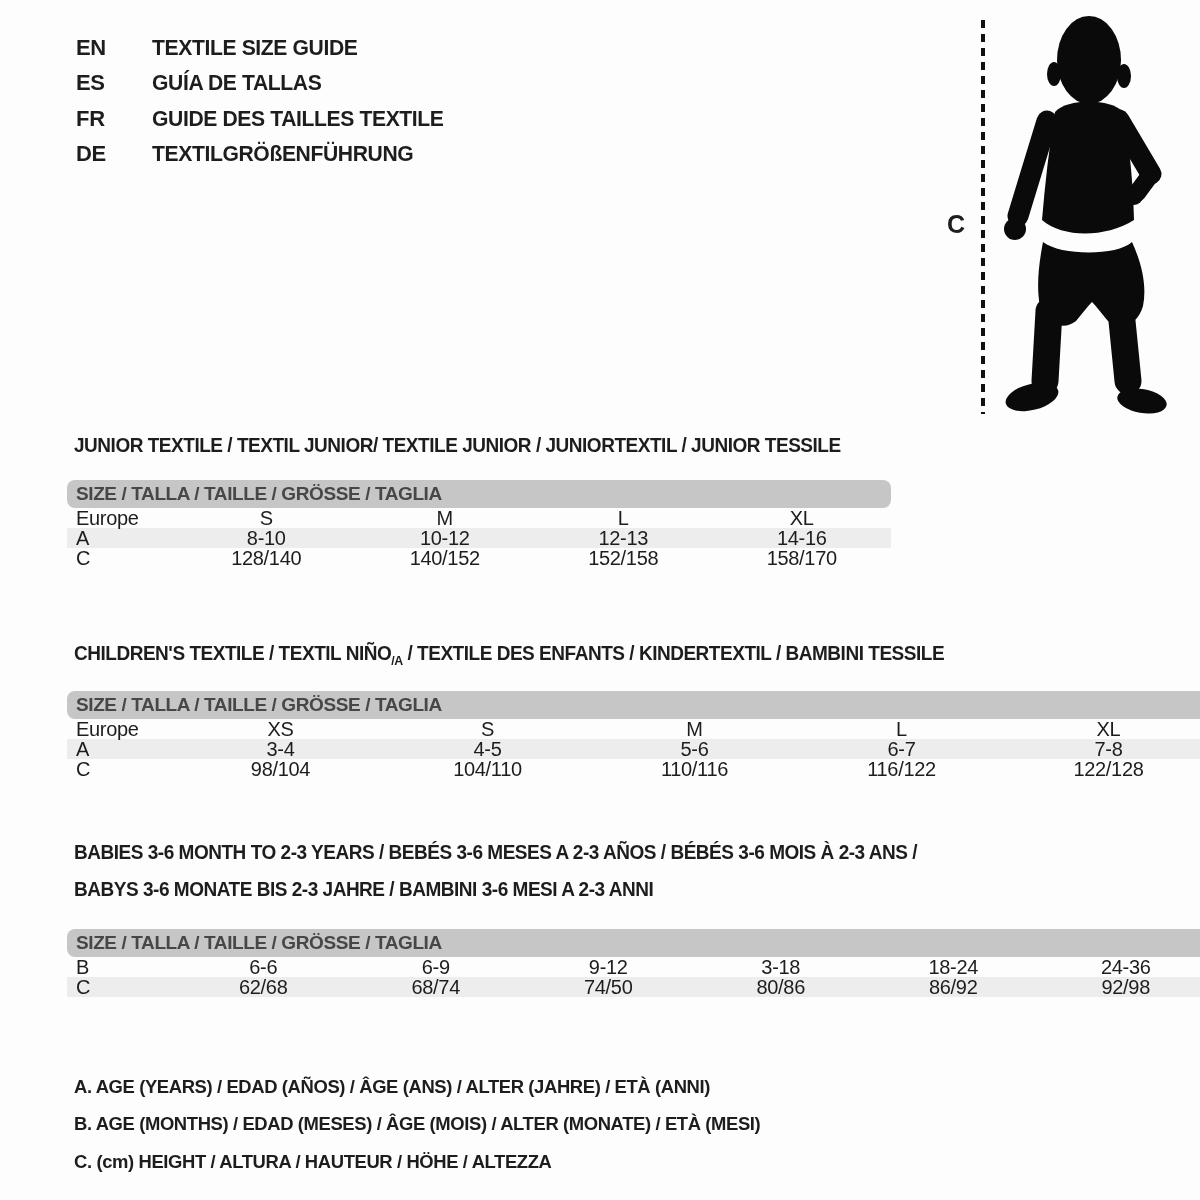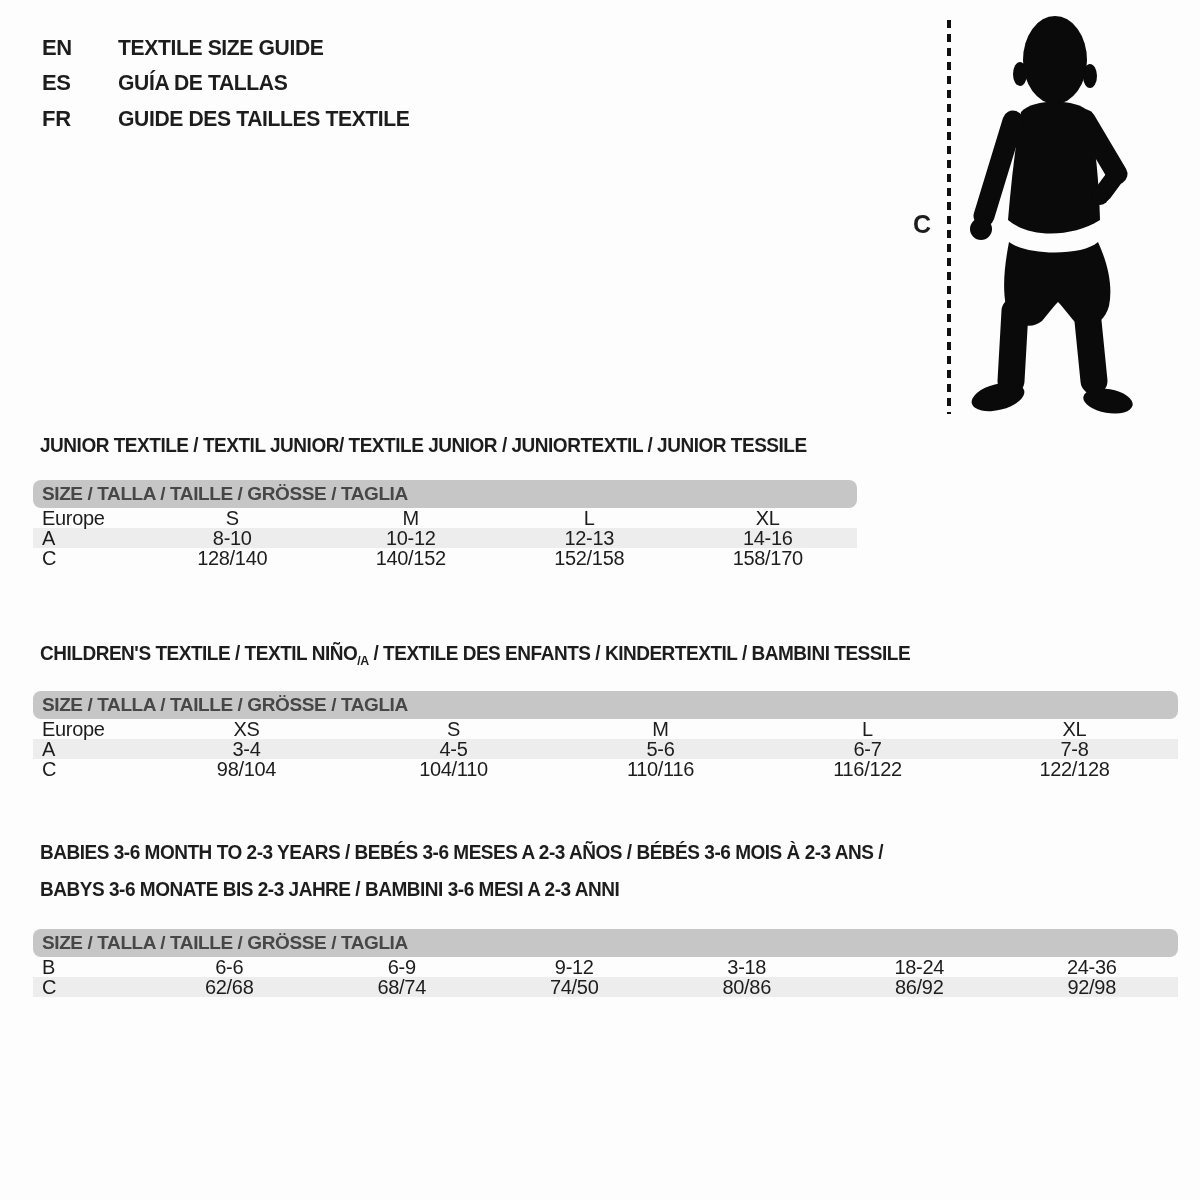--- a/index.html
+++ b/index.html
@@ -4,21 +4,21 @@
 <style>
   * { margin:0; padding:0; box-sizing:border-box; }
   html,body { width:1200px; height:1200px; }
   body {
     font-family:"Liberation Sans","DejaVu Sans",sans-serif;
     background:#fdfdfd;
     color:#1d1d1d;
     position:relative;
     overflow:hidden;
   }
-  .page { position:absolute; inset:0; }
+  .page { position:absolute; inset:0;margin-left:34px; }
 
   
   .lang-block { position:absolute; left:42px; top:30px; }
   .lang-row { display:flex; height:35.5px; align-items:center; }
   .lang-code {
     width:76px; font-size:22px; font-weight:700; letter-spacing:-0.3px;
   }
   .lang-title {
     font-size:22px; font-weight:700; letter-spacing:-0.4px;
     transform:scaleX(0.96); transform-origin:left center; white-space:nowrap;
@@ -72,20 +72,24 @@
       <span class="lang-code">EN</span>
       <span class="lang-title">TEXTILE SIZE GUIDE</span>
     </div>
     <div class="lang-row">
       <span class="lang-code">ES</span>
       <span class="lang-title">GUÍA DE TALLAS</span>
     </div>
     <div class="lang-row">
       <span class="lang-code">FR</span>
       <span class="lang-title">GUIDE DES TAILLES TEXTILE</span>
+    </div>
+    <div class="lang-row">
+      <span class="lang-code">DE</span>
+      <span class="lang-title">TEXTILGRÖßENFÜHRUNG</span>
     </div>
   </div>
 
   <div class="figure">
     <span class="c-label">C</span>
     <div class="dash-line"></div>
     <svg width="172" height="400" viewBox="0 0 168 400" fill="#0a0a0a" stroke="none" aria-hidden="true">
 
       <ellipse cx="88" cy="44" rx="32" ry="44"></ellipse>
       <ellipse cx="53" cy="58" rx="7" ry="12"></ellipse>
@@ -182,14 +186,19 @@
       <span class="t-label">C</span>
       <span class="t-cell">62/68</span>
       <span class="t-cell">68/74</span>
       <span class="t-cell">74/50</span>
       <span class="t-cell">80/86</span>
       <span class="t-cell">86/92</span>
       <span class="t-cell">92/98</span>
     </div>
   </div>
 
+  <div class="footnotes">
+    <div class="footnote">A. AGE (YEARS) / EDAD (AÑOS) / ÂGE (ANS) / ALTER (JAHRE) / ETÀ (ANNI)</div>
+    <div class="footnote">B. AGE (MONTHS) / EDAD (MESES) / ÂGE (MOIS) / ALTER (MONATE) / ETÀ (MESI)</div>
+    <div class="footnote">C. (cm) HEIGHT / ALTURA / HAUTEUR / HÖHE / ALTEZZA</div>
+  </div>
 
 </div>
 
 </body></html>

